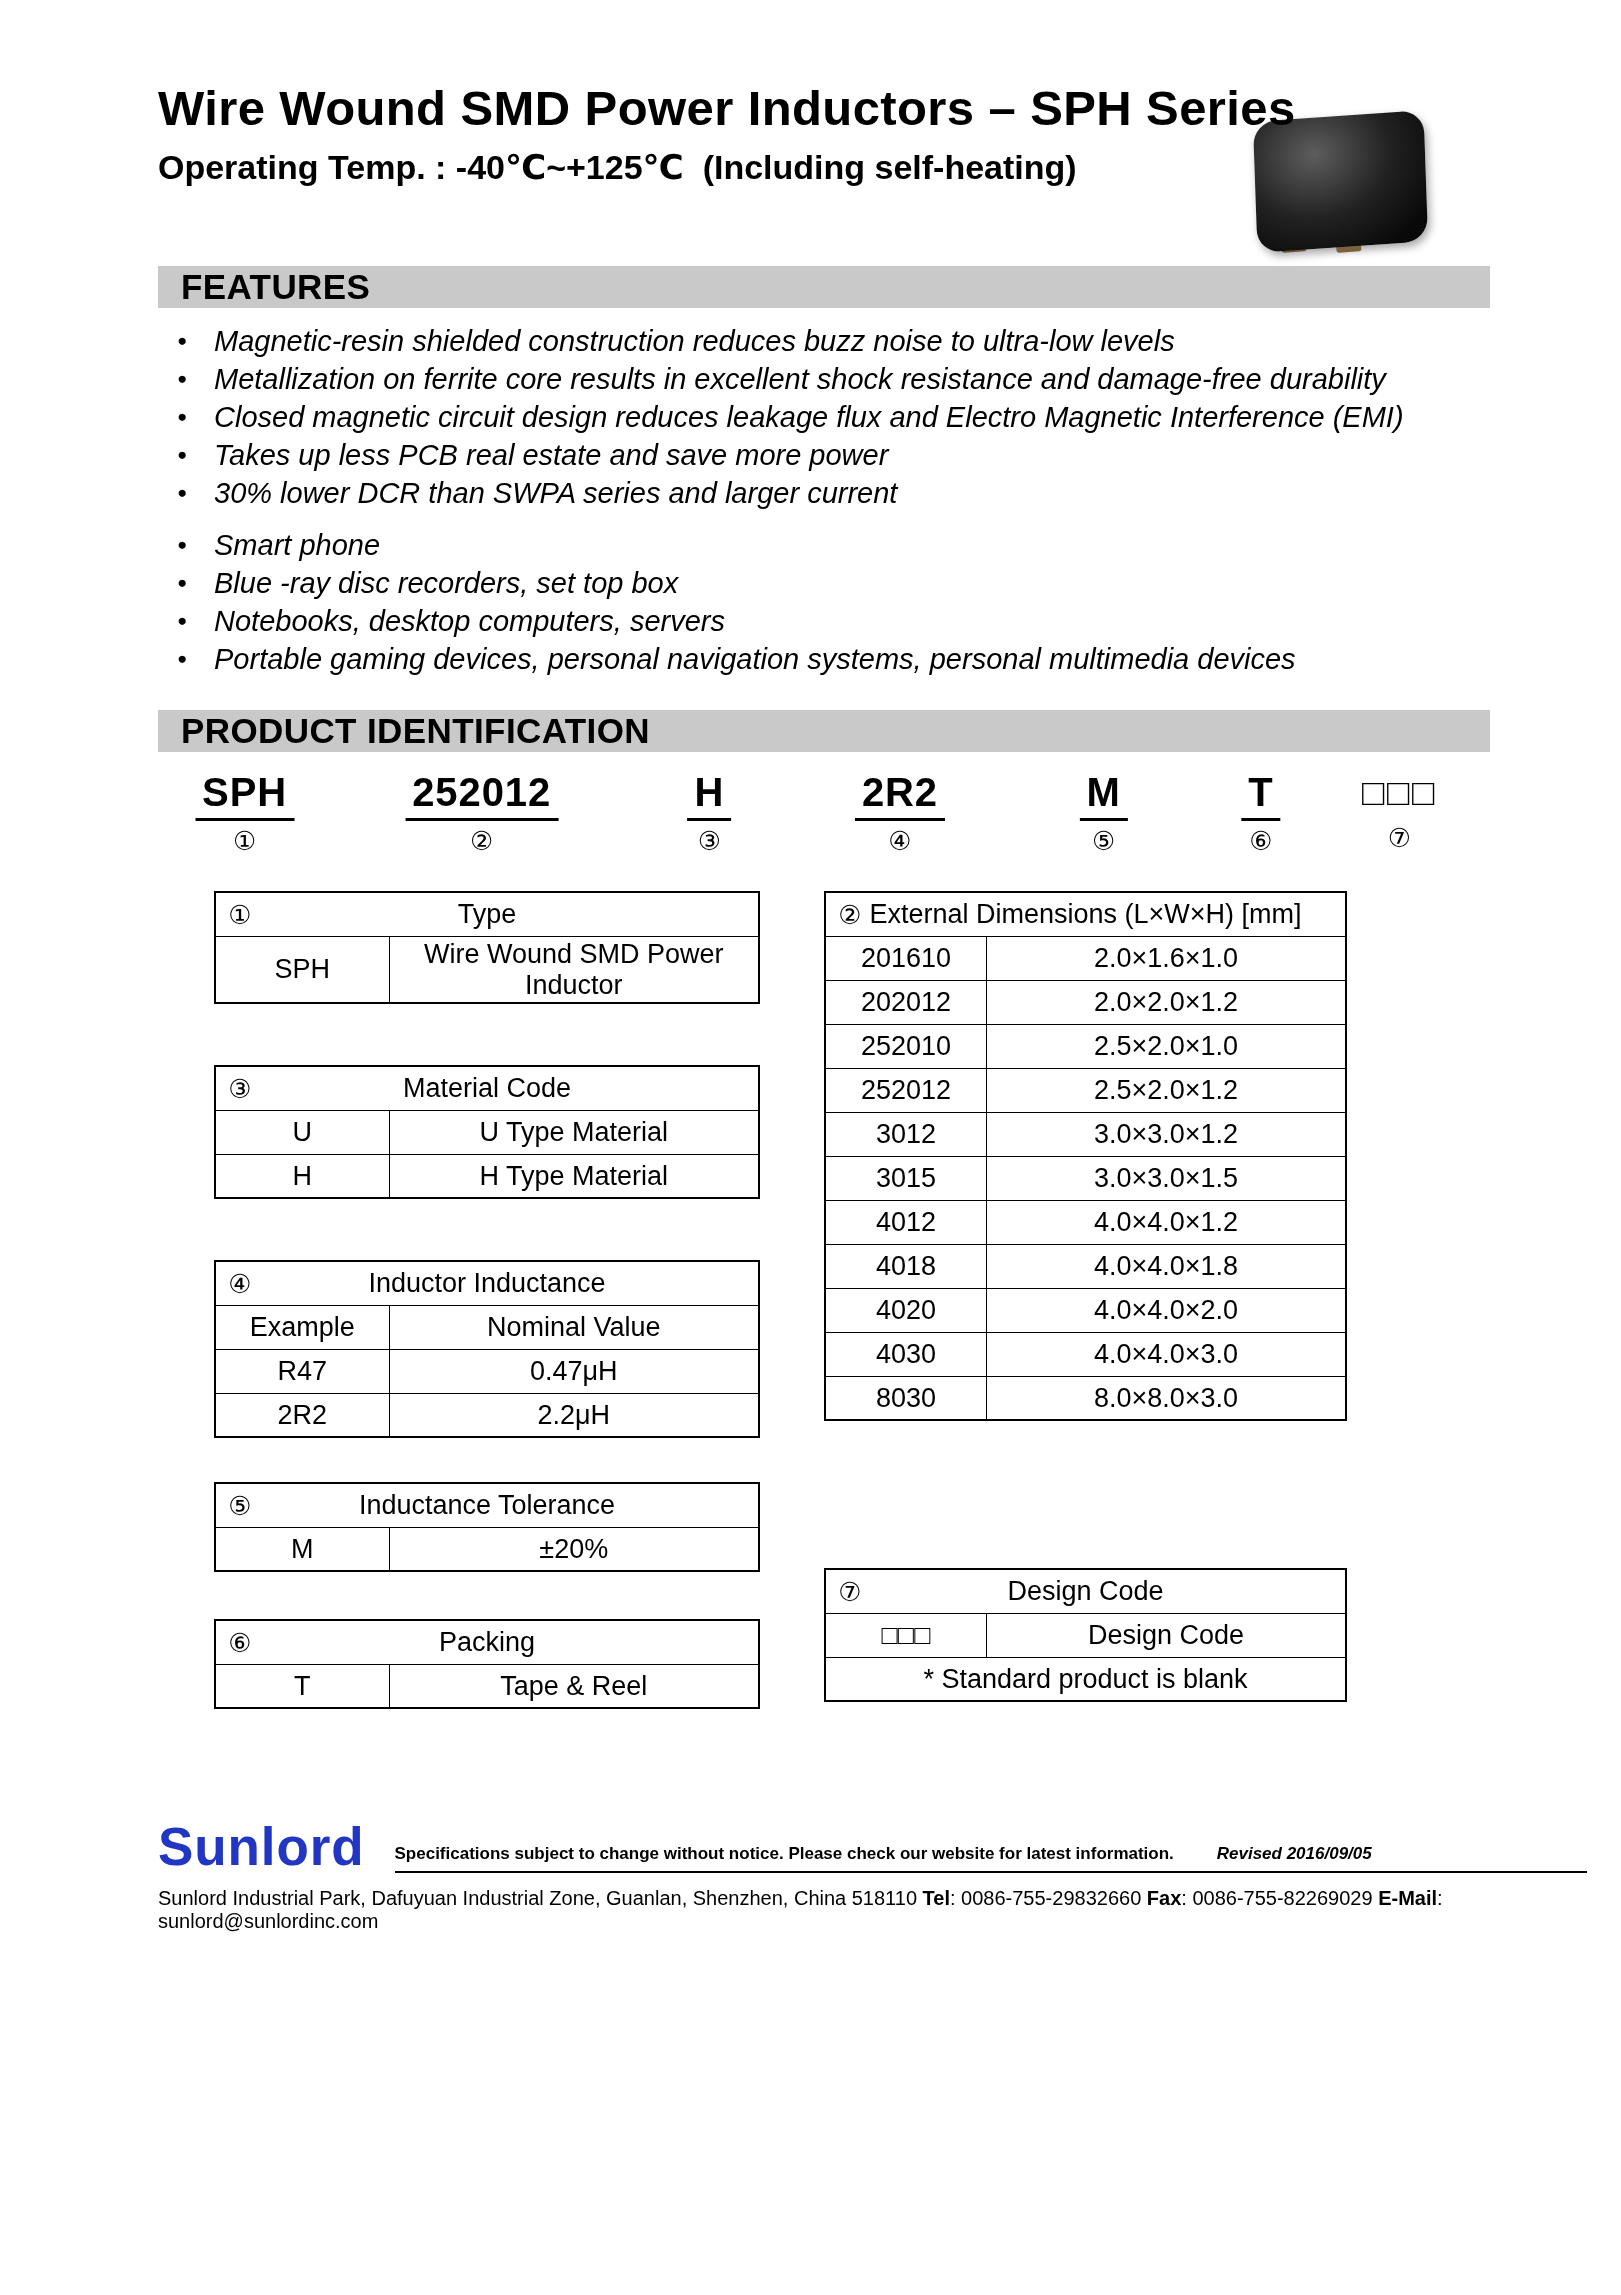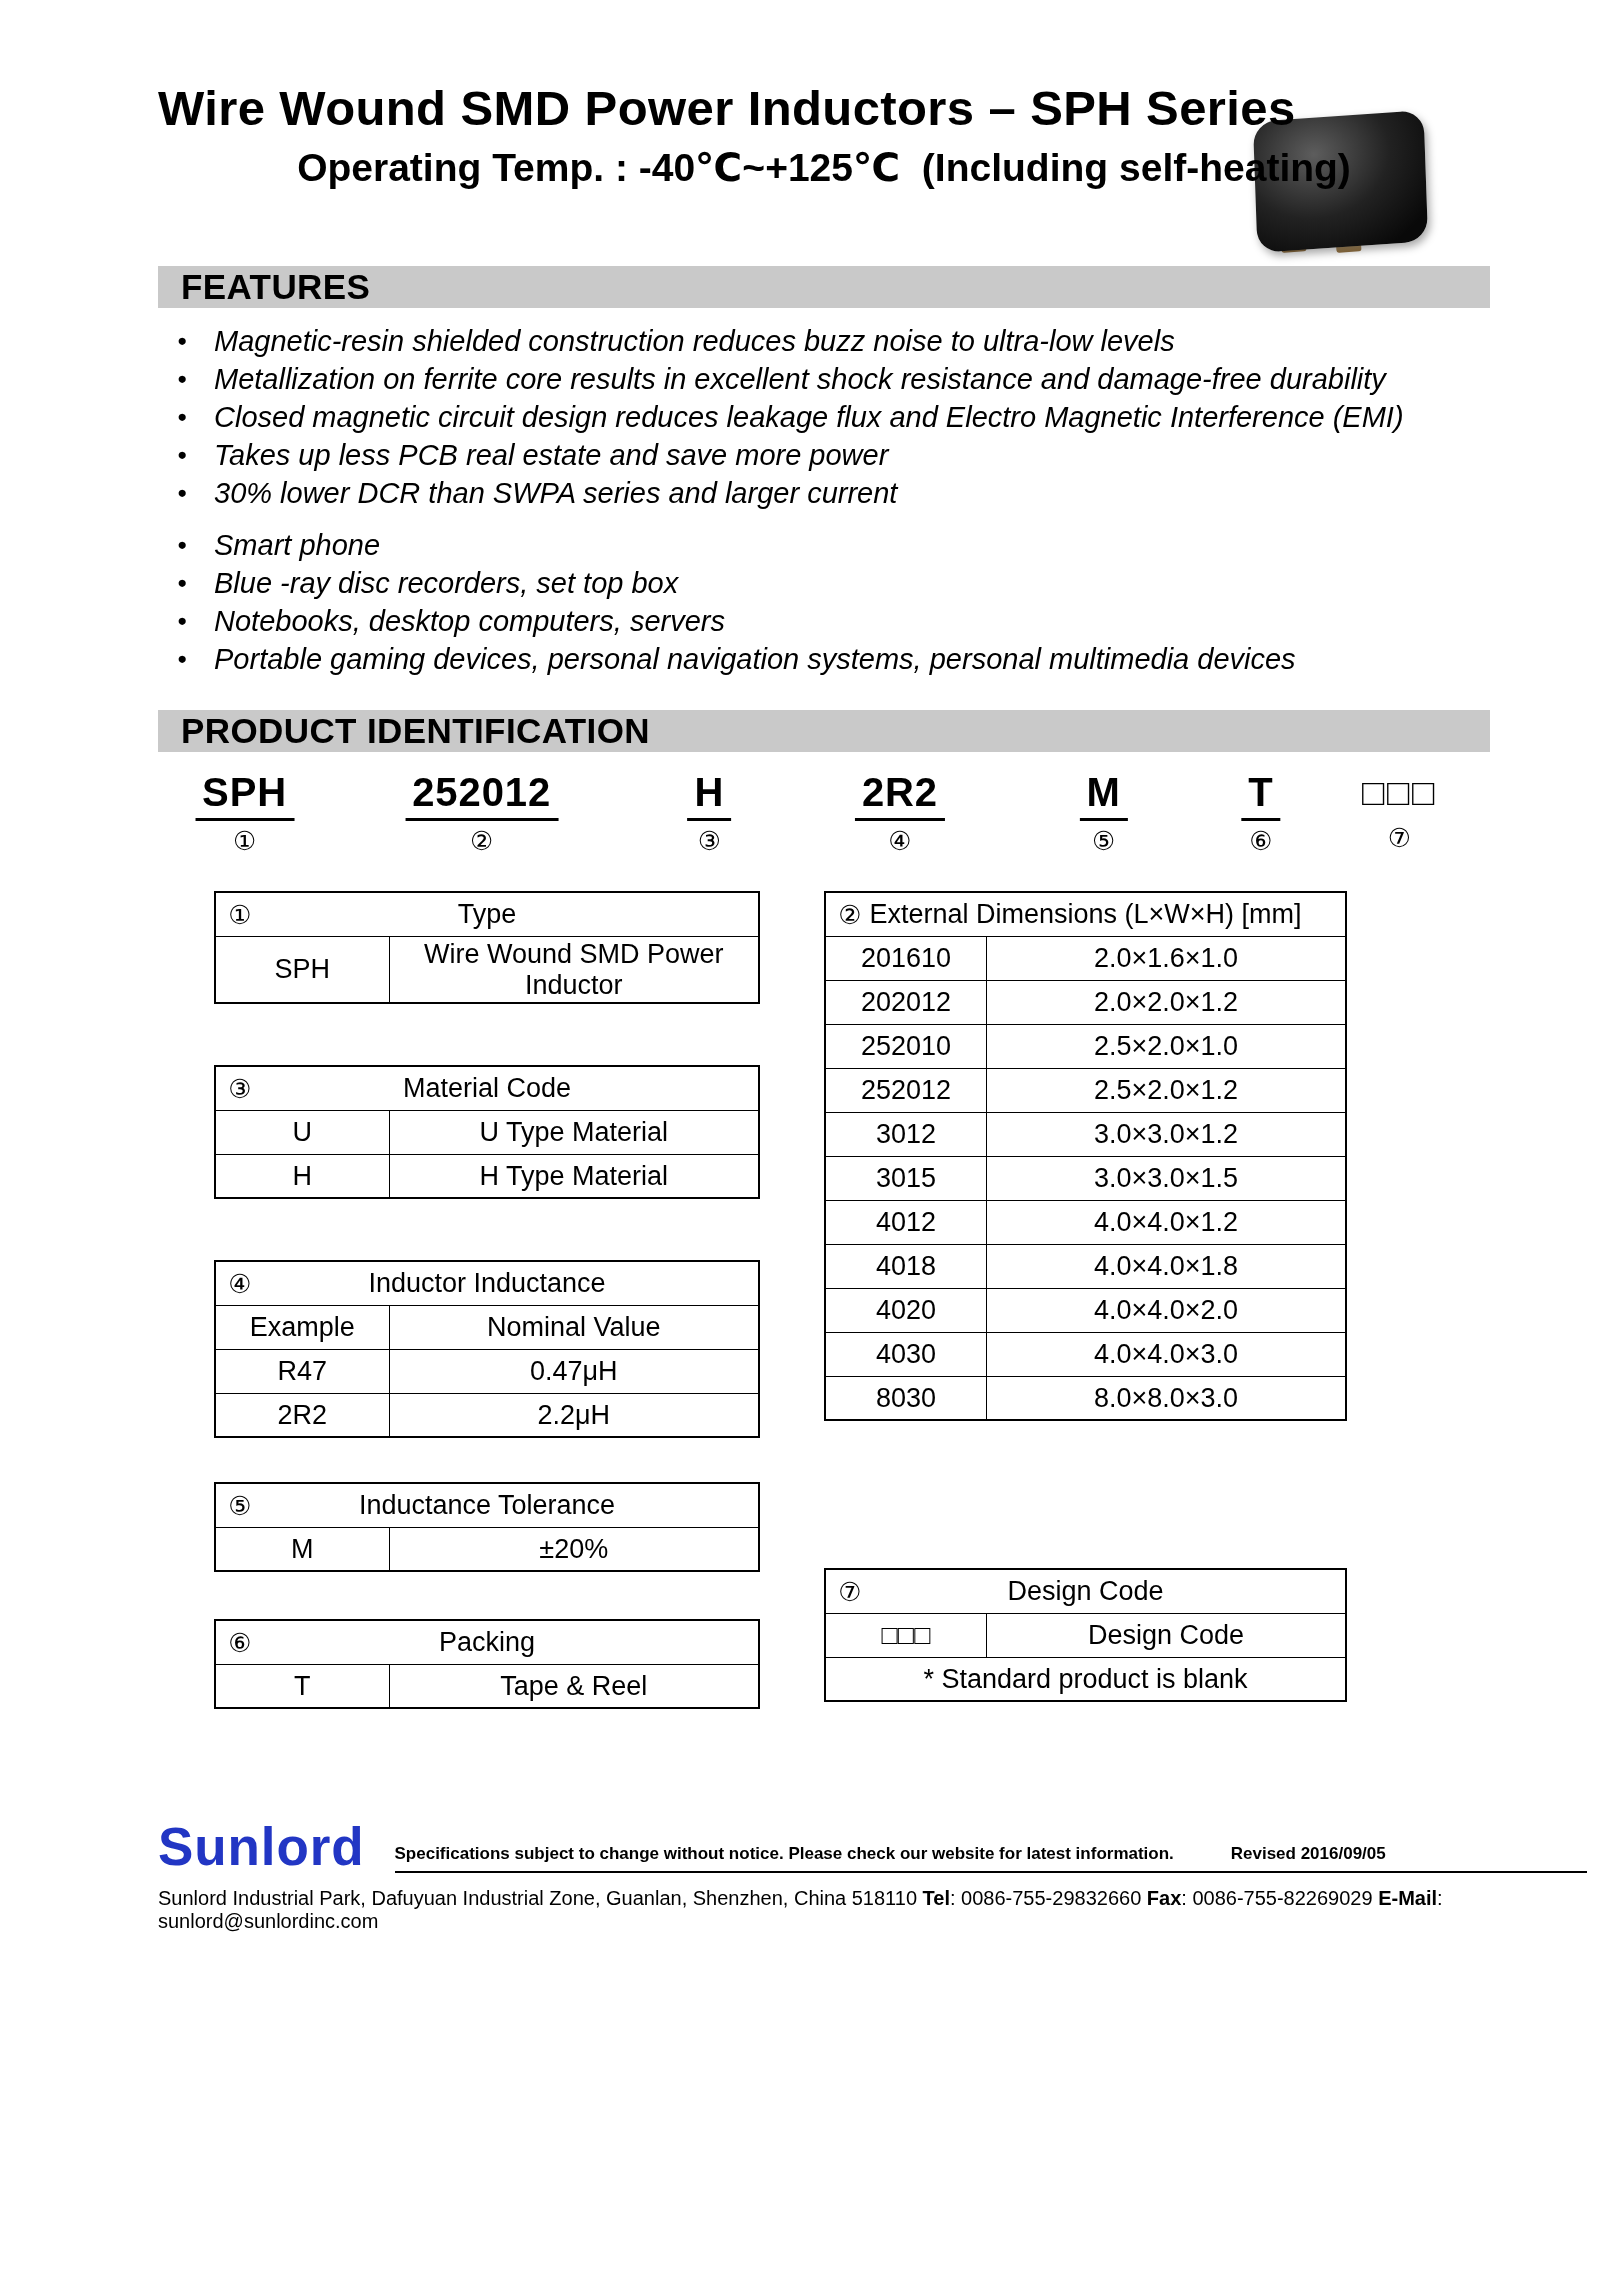--- a/index.html
+++ b/index.html
@@ -11,21 +11,21 @@
   .page {
     position:relative;
     width:1622px; height:1989px;
     background:#fff;
     overflow:hidden;
   }
   .content { position:absolute; left:158px; top:0; width:1332px; }
 
   
   .title { margin-top:81px; font-size:49px; line-height:54px; font-weight:700; letter-spacing:0.4px; }
-  .subtitle { margin-top:8.8px; font-size:39px; line-height:47px; font-weight:700; white-space:pre-wrap;text-align:center; }
+  .subtitle { margin-top:8.8px; font-size:34px; line-height:47px; font-weight:700; white-space:pre-wrap; }
 
   
   .product-photo { position:absolute; left:1255px; top:116px; width:171px; height:131px; }
   .photo-body {
     position:absolute; inset:0; border-radius:23px;
     background:radial-gradient(ellipse at 35% 28%, #5d5d5d 0%, #222 48%, #090909 85%);
     transform:rotate(-4deg) skewX(-2deg);
     box-shadow:2.6px 4.4px 8px rgba(0,0,0,0.35);
   }
   .photo-pad {
@@ -90,21 +90,21 @@
   .mt-54 { margin-top:47px; }
   .design-table { margin-top:147px; }
   .design-table td { height:39px; }
 
   
   .footer { position:absolute; left:158px; right:35px; bottom:56px; }
   .footer-top { display:flex; align-items:flex-end; }
   .logo { font-size:53px; line-height:53px; font-weight:700; color:#2236c4; letter-spacing:0.9px; padding-right:30px; flex:none; }
   .note-line { flex:1; border-bottom:2.6px solid #000; padding-bottom:7px; white-space:nowrap; }
   .note, .revised { font-size:17px; font-weight:700;text-align:center; }
-  .revised { margin-left:53px; }
+  .revised { margin-left:39px;font-style:italic; }
   .address { text-align:left; font-size:20px; margin-top:14px; }
 </style>
 </head>
 <body>
 
 <div class="page">
 
   <div class="product-photo">
     <div class="photo-pad p-left"></div>
     <div class="photo-pad p-right"></div>

